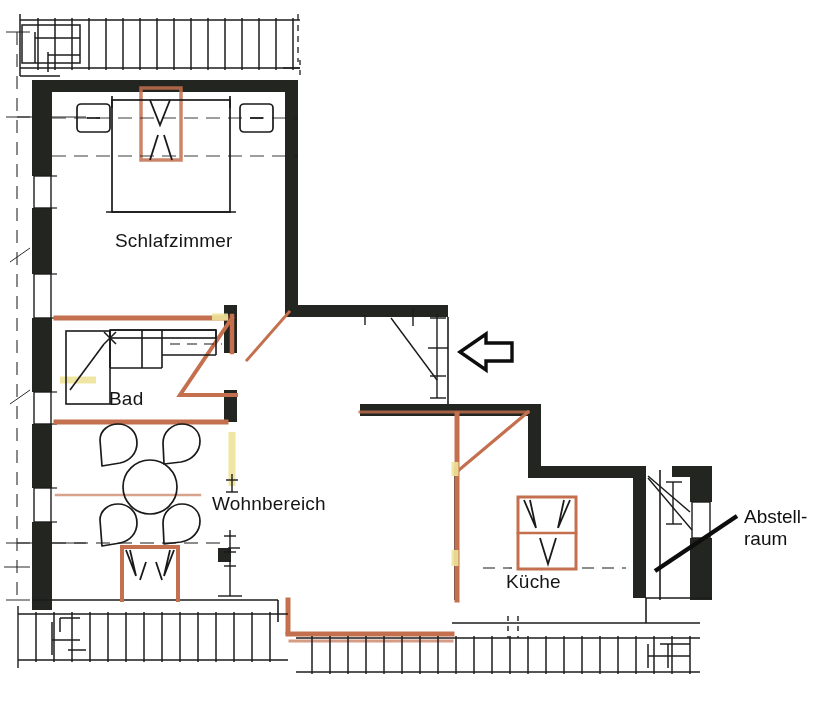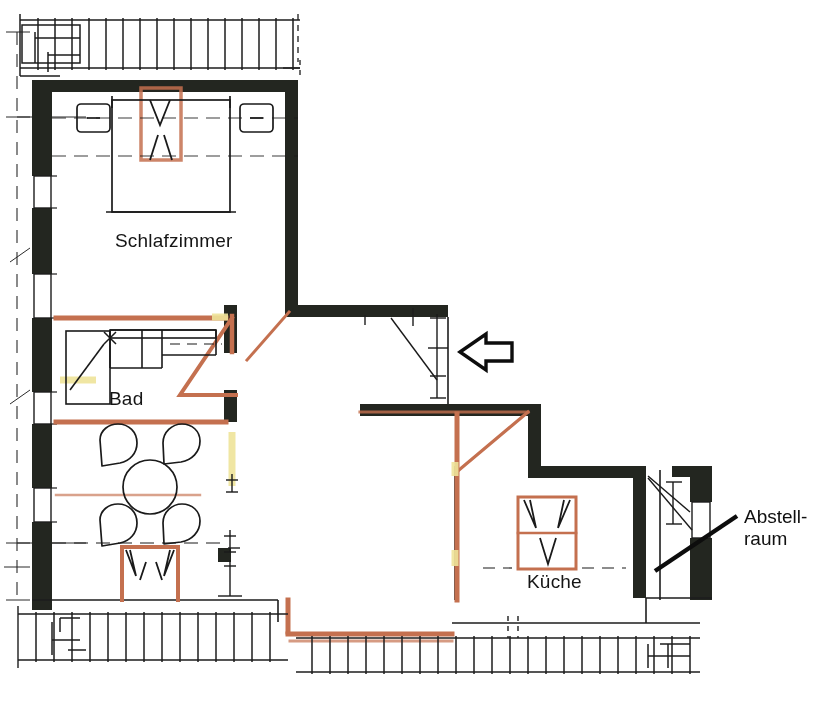--- a/index.html
+++ b/index.html
@@ -406,21 +406,22 @@
     <g>
       <line x1="737" y1="516" x2="655" y2="571" stroke="#0d0d0d" stroke-width="4.5"></line>
     </g>
 
   </svg>
 
   <div class="room-label" style="left:115px; top:230px;">Schlafzimmer</div>
 
   <div class="room-label" style="left:109px; top:379px;margin-top:9px;">Bad</div>
 
-
-  <div class="room-label" style="left:527px; top:571px;text-align:center;">Küche</div>
+  <div class="room-label" style="left:212px; top:493px;">Wohnbereich</div>
+
+  <div class="room-label" style="left:506px; top:571px;text-align:center;">Küche</div>
 
   <div class="callout-label" style="left:744px; top:506px;">
     <div>Abstell-</div>
     <div>raum</div>
   </div>
 
 </div>
 
 </body></html>

